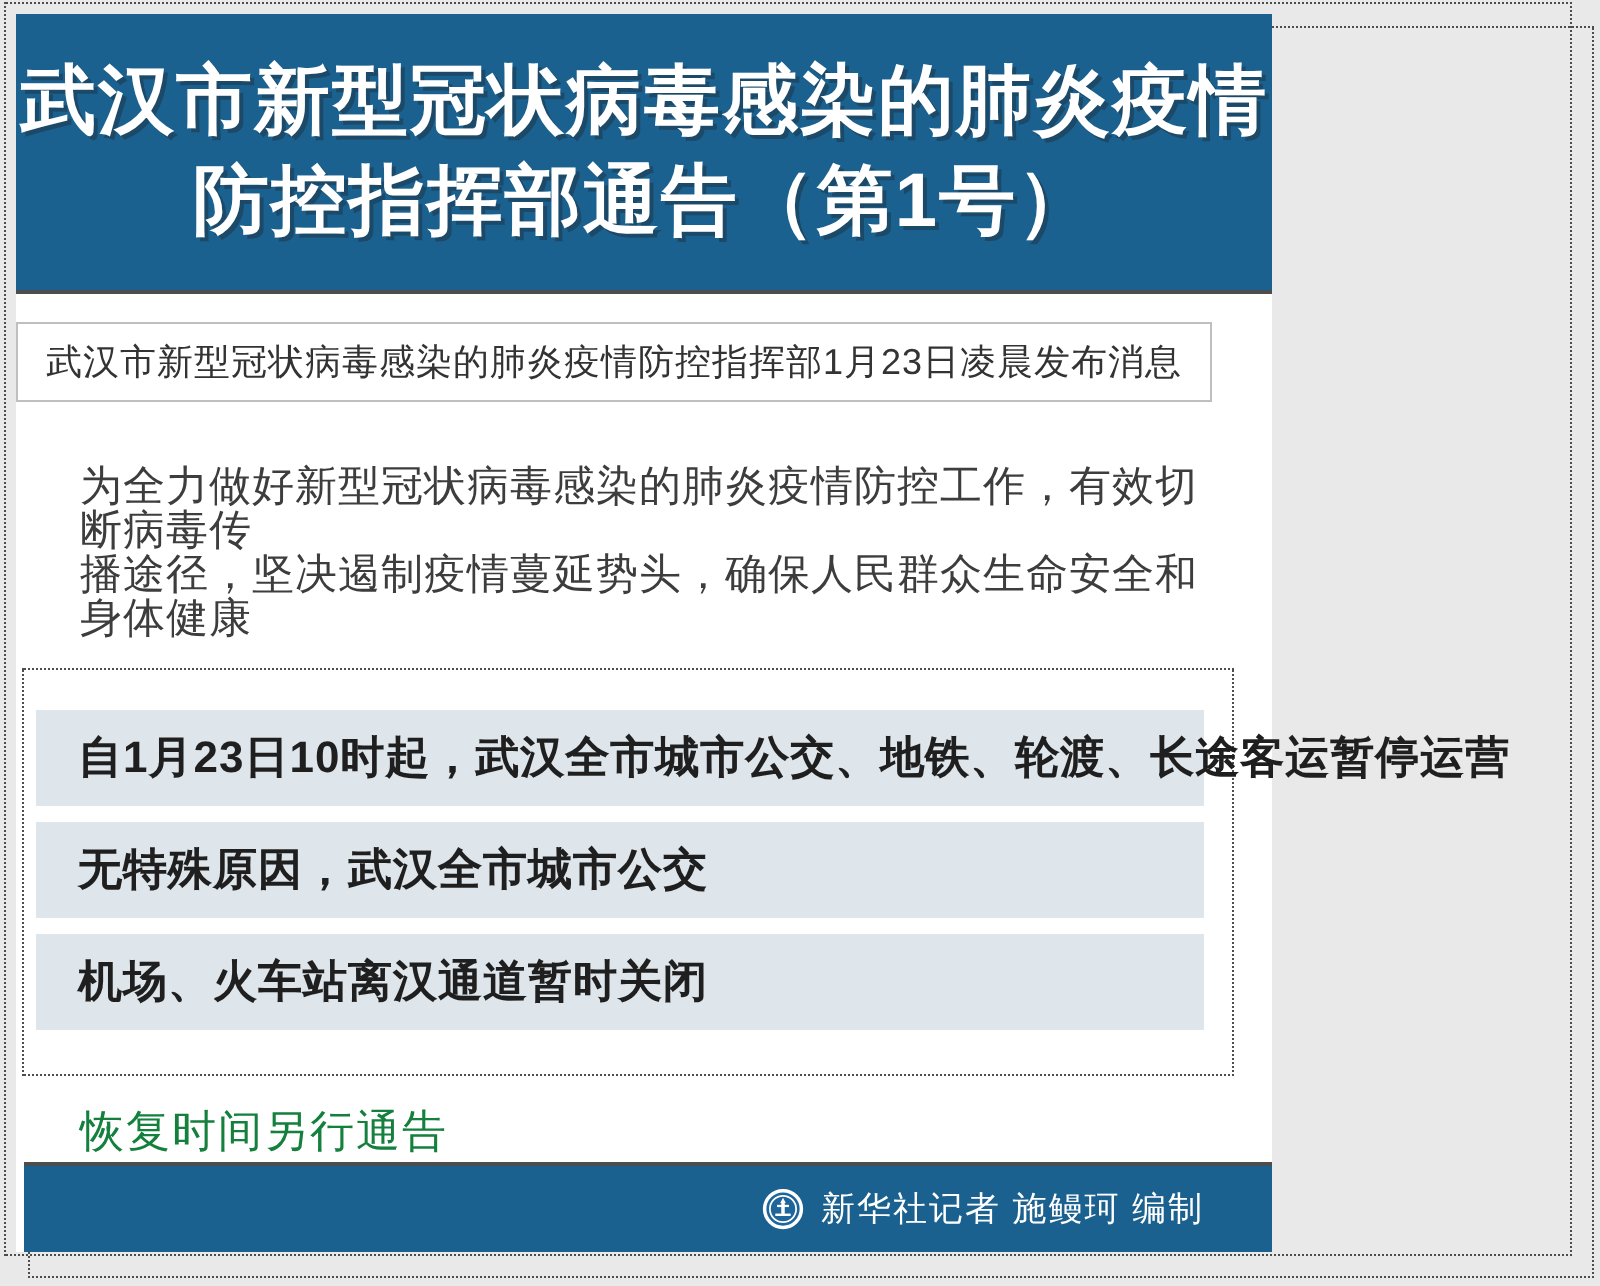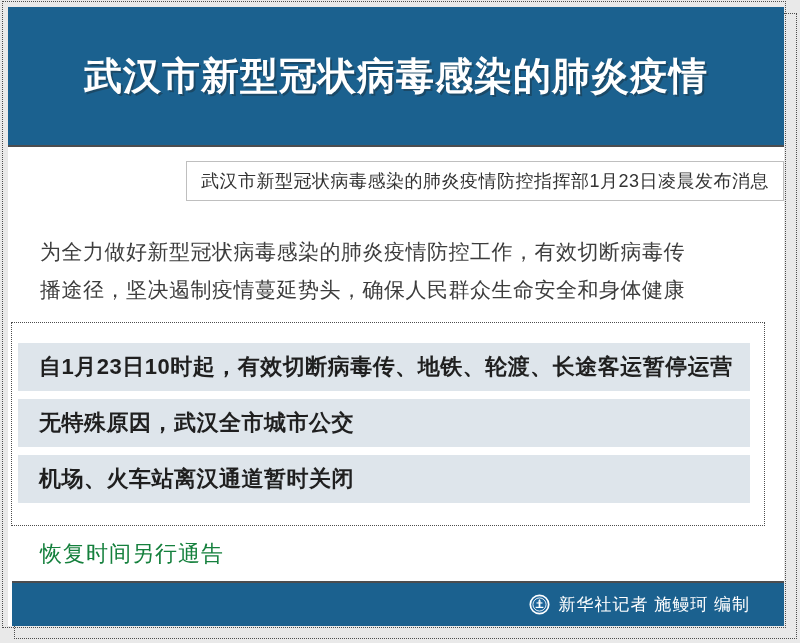--- a/index.html
+++ b/index.html
@@ -5,44 +5,44 @@
   html,body{margin:0;padding:0;}
   body{
     width:800px;height:643px;position:relative;overflow:hidden;
     background:#e9e9e9;
     font-family:"Liberation Sans",sans-serif;
   }
   .dotted-rect{position:absolute;border:1px dotted #4d4d4d;box-sizing:border-box;background:transparent;}
   #rect-back{left:14px;top:13px;width:783px;height:626px;}
   #rect-front{left:2px;top:1px;width:784px;height:627px;}
   #poster{
-    position:absolute;left:8px;top:7px;width:776px;height:619px;
+    position:absolute;left:8px;top:7px;width:628px;height:619px;
     background:#ffffff;z-index:2;
   }
   
   .banner{
     height:140px;background:#1b618f;border-bottom:2px solid #4c4d4f;
     box-sizing:border-box;display:flex;flex-direction:column;
     justify-content:center;align-items:center;
   }
   .banner .title-line{
     color:#ffffff;font-weight:bold;font-size:38px;line-height:50px;
     letter-spacing:1px;white-space:nowrap;
     text-shadow:2px 2px 0 rgba(30,30,30,0.35);
   }
   
-  .subheader-wrap{text-align:right;margin-top:14px;}
+  .subheader-wrap{text-align:left;margin-top:14px;}
   .subheader-box{
     display:inline-block;border:1px solid #bfbfbf;background:#ffffff;
     padding:7px 14px;font-size:18px;color:#333333;letter-spacing:0.5px;
   }
   
   .intro{
     margin:32px 36px 0 32px;font-size:21px;color:#3d3d3d;
-    line-height:38px;white-space:pre-line;letter-spacing:0.5px;
+    line-height:22px;white-space:pre-line;letter-spacing:0.5px;
   }
   
   .measures-box{
     margin:13px 19px 0 3px;border:1px dotted #4d4d4d;
     padding:20px 0 22px 0;box-sizing:border-box;
   }
   .measure-bar{
     height:48px;margin:0 14px 8px 6px;background:#dee5eb;
     display:flex;align-items:center;padding-left:21px;box-sizing:border-box;
     font-size:22px;font-weight:bold;color:#1f1f1f;letter-spacing:0.5px;
@@ -67,31 +67,32 @@
 </head>
 <body>
 
 <div class="dotted-rect" id="rect-back"></div>
 <div class="dotted-rect" id="rect-front"></div>
 
 <div id="poster">
 
   <div class="banner">
     <div class="title-line">武汉市新型冠状病毒感染的肺炎疫情</div>
+    <div class="title-line">防控指挥部通告（第1号）</div>
   </div>
 
   <div class="subheader-wrap">
     <span class="subheader-box">武汉市新型冠状病毒感染的肺炎疫情防控指挥部1月23日凌晨发布消息</span>
   </div>
 
   <div class="intro">为全力做好新型冠状病毒感染的肺炎疫情防控工作，有效切断病毒传
 播途径，坚决遏制疫情蔓延势头，确保人民群众生命安全和身体健康</div>
 
   <div class="measures-box">
-    <div class="measure-bar">自1月23日10时起，有效切断病毒传、地铁、轮渡、长途客运暂停运营</div>
+    <div class="measure-bar">自1月23日10时起，武汉全市城市公交、地铁、轮渡、长途客运暂停运营</div>
     <div class="measure-bar">无特殊原因，武汉全市城市公交</div>
     <div class="measure-bar">机场、火车站离汉通道暂时关闭</div>
   </div>
 
   <div class="closing">恢复时间另行通告</div>
 
   <div class="footer">
     <svg class="emblem" viewBox="0 0 24 24" xmlns="http://www.w3.org/2000/svg">
       <circle cx="12" cy="12" r="10.5" fill="#1d659a" stroke="#ffffff" stroke-width="2"></circle>
       <circle cx="12" cy="12" r="7.5" fill="none" stroke="#ffffff" stroke-width="1"></circle>

